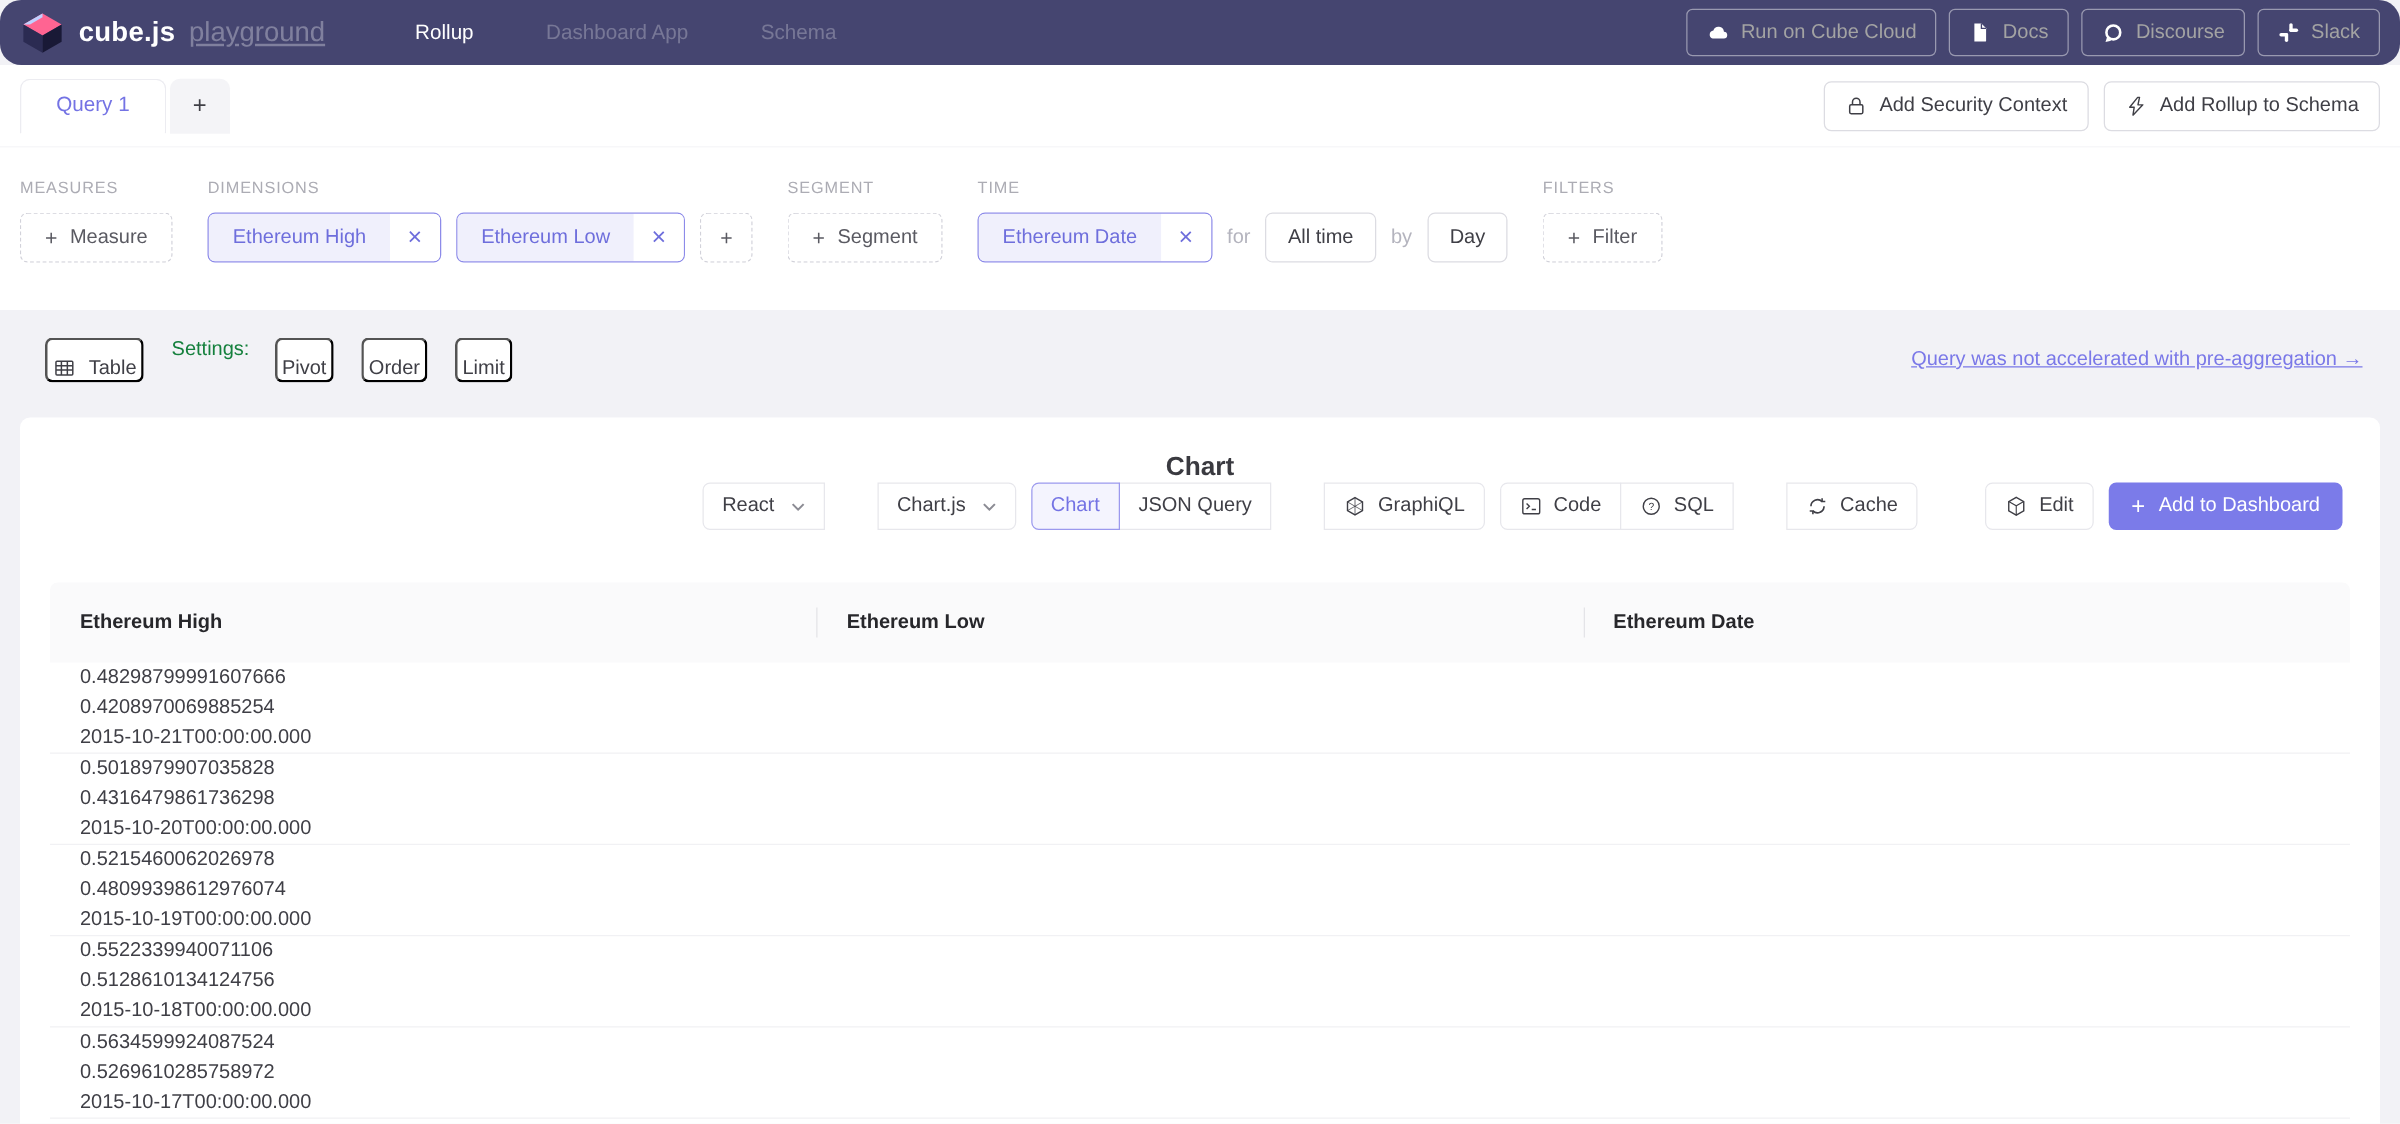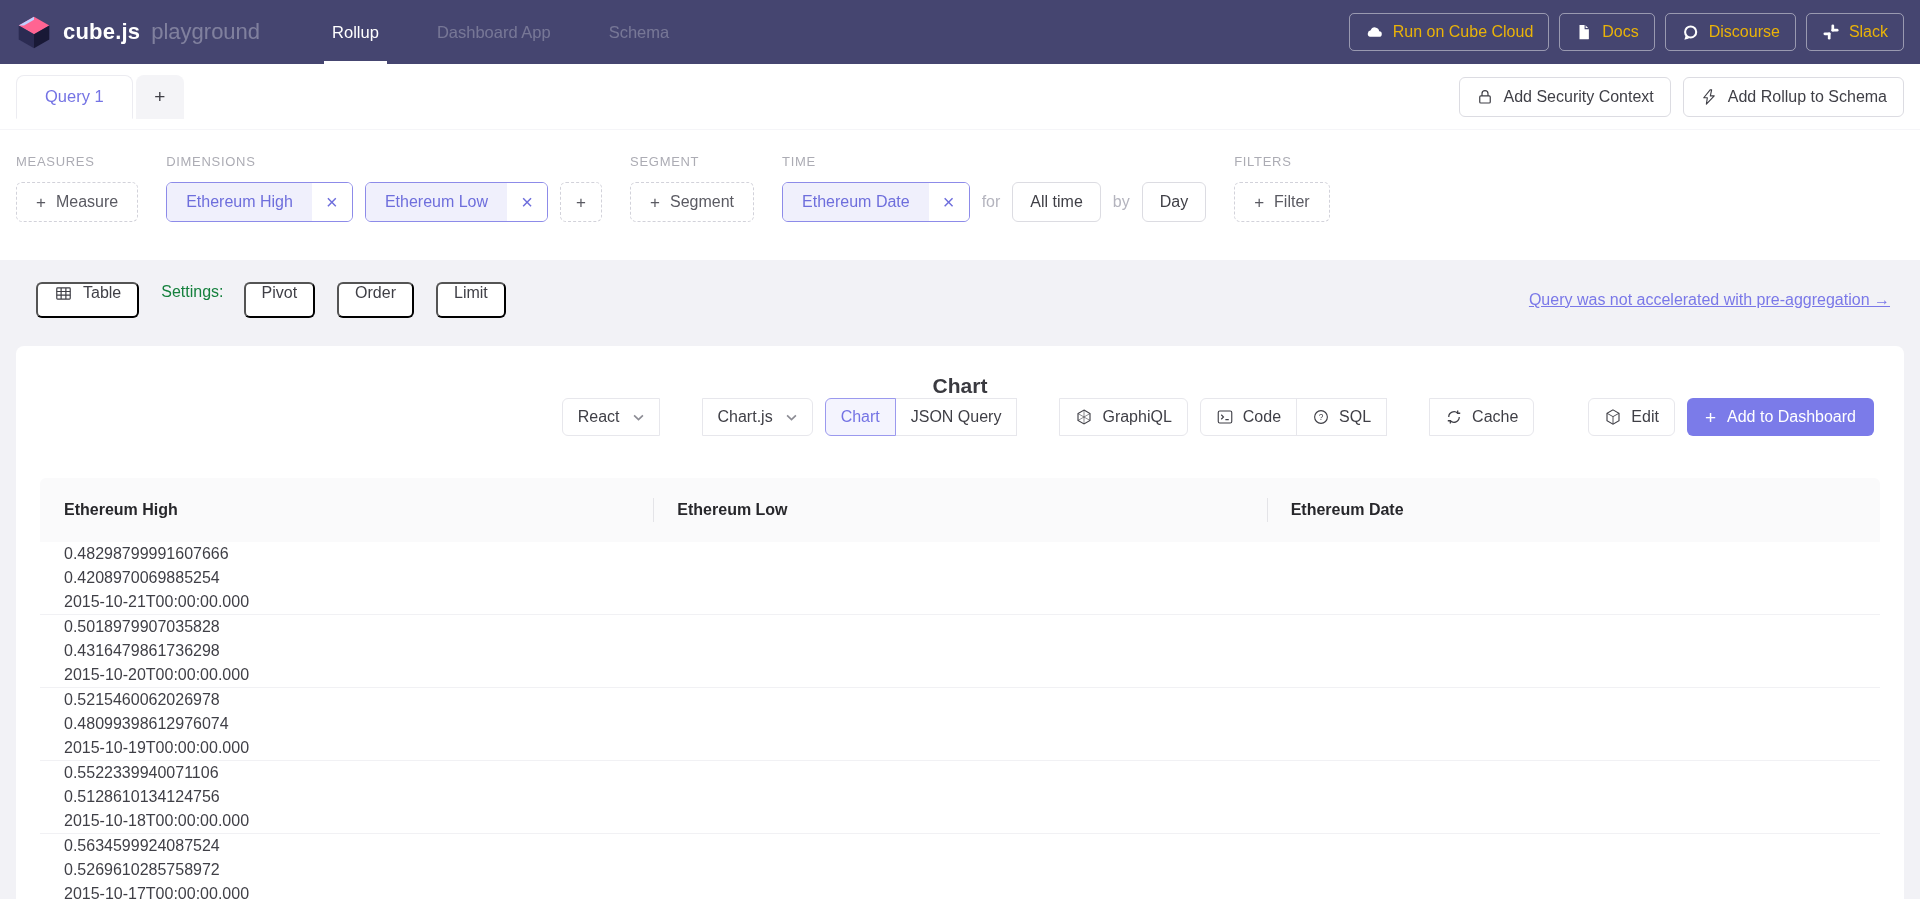--- a/index.html
+++ b/index.html
@@ -1,29 +1,29 @@
 <!DOCTYPE html>
 <html><head>
 <meta charset="utf-8">
 <style>
   * { margin:0; padding:0; box-sizing:border-box; }
   html,body { width:1920px; height:899px; overflow:hidden; }
   body { font-family:"Liberation Sans", sans-serif; background:#F2F2F6; }
 
   
-  .navbar { height:64px; background:#454570; display:flex; align-items:center; padding:0 16px; }
+  .navbar { height:52px; background:#454570; display:flex; align-items:center; padding:0 16px;border-radius:17px; }
   .brand { display:flex; align-items:center; gap:11px; }
   .brand-name { font-size:22px; font-weight:bold; color:#fff; letter-spacing:.2px; }
-  .brand-suffix { font-size:22px; color:rgba(255,255,255,.32); }
+  .brand-suffix { font-size:22px; color:rgba(255,255,255,.32);text-decoration:underline; }
   .nav-tabs { display:flex; margin-left:72px; gap:58px; height:64px; }
   .nav-tab { font-size:16.5px; color:rgba(255,255,255,.27); display:flex; align-items:center; position:relative; cursor:pointer; }
   .nav-tab.active { color:#fff; }
   .nav-tab.active::after { content:""; position:absolute; left:-8px; right:-8px; bottom:0; height:3px; background:#fff; }
   .nav-actions { margin-left:auto; display:flex; gap:10px; }
-  .nav-btn { height:38px; display:flex; align-items:center; gap:9px; padding:0 15px; border:1px solid rgba(255,255,255,.45); border-radius:5px; color:#eab308; font-size:16px; background:transparent; cursor:pointer; }
+  .nav-btn { height:38px; display:flex; align-items:center; gap:9px; padding:0 15px; border:1px solid rgba(255,255,255,.45); border-radius:5px; color:#a3a3a3; font-size:16px; background:transparent; cursor:pointer; }
   .nav-btn svg { display:block; }
 
   
   .tabbar { background:#fff; height:66px; display:flex; align-items:center; padding:0 16px; border-bottom:1px solid #F5F5F8; }
   .qtab { height:44px; padding:0 28px; display:flex; align-items:center; font-size:16.5px; color:#7473E4; background:#fff; border:1px solid #ECECF1; border-bottom-color:#fff; border-radius:8px 8px 0 0; cursor:pointer; }
   .qtab-add { height:44px; width:48px; margin-left:3px; display:flex; align-items:center; justify-content:center; background:#F4F4F7; border-radius:8px 8px 0 0; font-size:19px; color:#3F3F46; cursor:pointer; }
   .tab-actions { margin-left:auto; display:flex; gap:12px; }
   .btn-outline { height:40px; padding:0 16px; border:1px solid #DCDCE2; border-radius:6px; background:#fff; color:#3F3F46; font-size:16px; display:flex; align-items:center; gap:10px; cursor:pointer; }
 
   
@@ -35,21 +35,21 @@
   .dashed-btn.square { width:42px; padding:0; justify-content:center; }
   .plus-glyph { font-size:17px; line-height:1; }
   .chip { height:40px; border:1px solid #8D8BE9; border-radius:6px; display:flex; overflow:hidden; background:#fff; cursor:pointer; }
   .chip-label { background:#F0F0FC; color:#6E6EDC; font-size:16px; display:flex; align-items:center; padding:0 19px; }
   .chip-x { width:40px; display:flex; align-items:center; justify-content:center; color:#6E6EDC; font-size:20px; background:#fff; cursor:pointer; }
   .muted { color:#B4B4BE; font-size:16px; }
   .select-btn { height:40px; border:1px solid #DCDCE2; border-radius:6px; padding:0 17px; display:flex; align-items:center; font-size:16px; color:#3F3F46; background:#fff; cursor:pointer; }
 
   
   .settings { padding:22px 30px 28px 36px; display:flex; align-items:center; }
-  .chip-btn { height:36px; background:#fff; border-radius:6px; padding:0 16px; display:flex; align-items:flex-start; gap:10px; font-size:16px; color:#3F3F46; cursor:pointer; }
+  .chip-btn { height:36px; background:#fff; border-radius:6px; padding:0 4px; display:flex; align-items:flex-end; gap:10px; font-size:16px; color:#3F3F46; cursor:pointer; }
   .settings-label { font-size:16px; color:#15803d; margin:0 20px 16px 22px; }
   .settings-group { display:flex; gap:22px; }
   .preagg-link { margin-left:auto; color:#7A78E8; font-size:16px; text-decoration:underline; cursor:pointer; }
 
   
   .card { margin:0 16px; background:#fff; border-radius:8px 8px 0 0; height:600px; }
   .chart-header { display:flex; align-items:center; padding:28px 30px 0 30px;flex-direction:column; }
   .chart-title { font-size:21px; font-weight:600; color:#3A3A40; }
   .controls { margin-left:auto; display:flex; align-items:center; gap:12px; }
   .seg-group { display:flex; }

